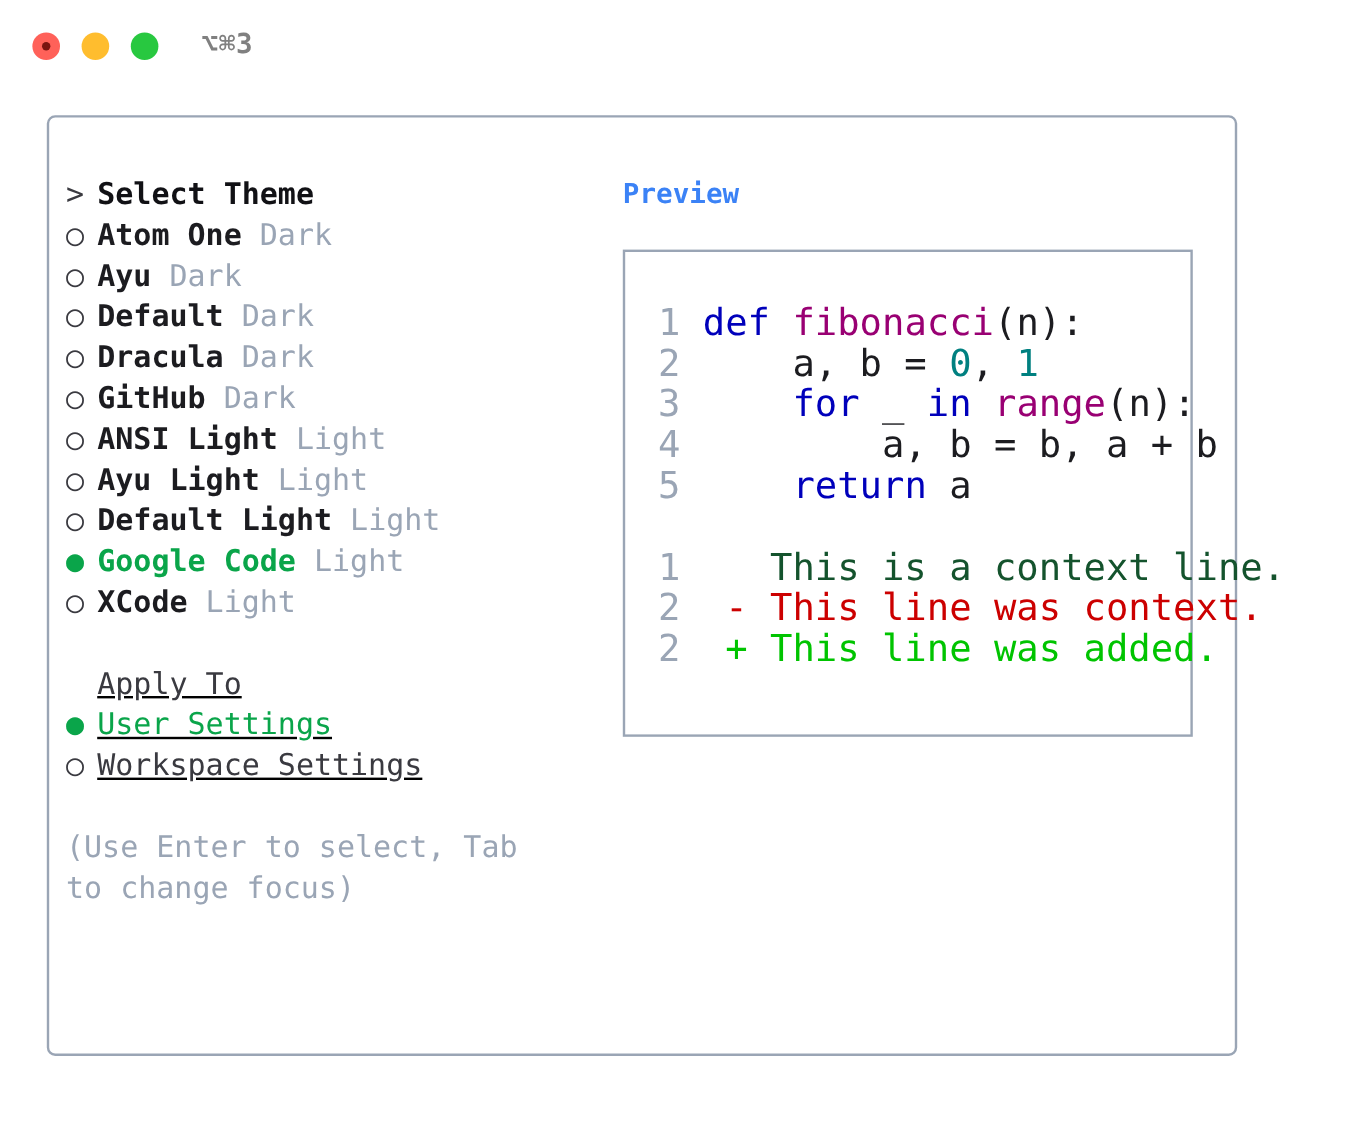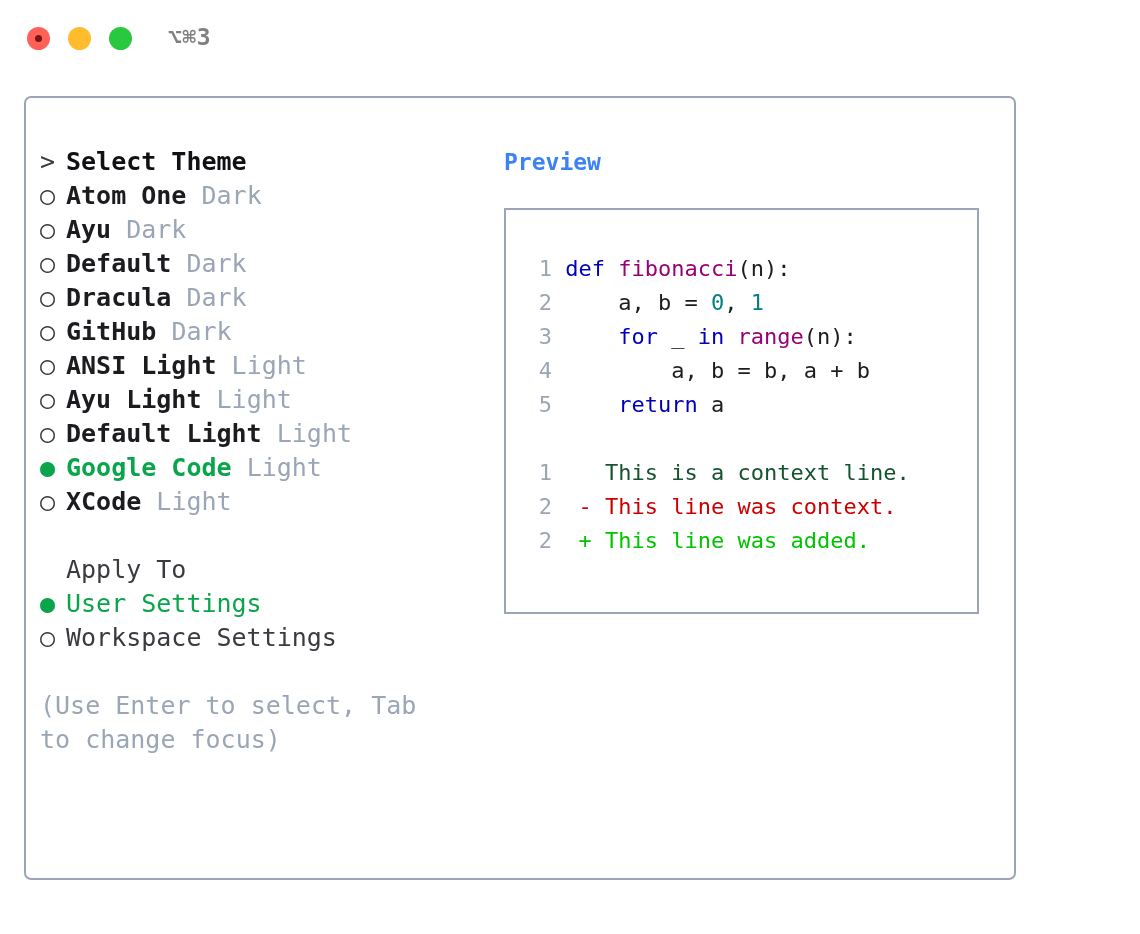--- a/index.html
+++ b/index.html
@@ -59,21 +59,21 @@
     font-size: 23px;
     font-weight: bold;
     color: #808080;
     letter-spacing: 0.5px;
     white-space: pre;
   }
 
   
   #terminal {
     position: absolute;
-    left: 24px;
+    left: 39px;
     top: 96px;
     width: 992px;
     height: 784px;
     box-sizing: border-box;
     border: 2px solid #9aa5b5;
     border-radius: 7px;
     background: #ffffff;
   }
 
   
@@ -105,21 +105,21 @@
   }
   .theme-name { font-weight: bold; color: #1c1c20; }
   .row.selected .theme-name { color: #0aa54a; }
   .variant {
     color: #9aa5b5;
     font-weight: normal;
   }
   .plain { font-weight: normal; color: #3a3a40; }
   .row.selected .plain { color: #0aa54a; text-align: center; }
 
-  #apply-block { margin-top: 34px; }
+  #apply-block { margin-top: 34px; text-decoration: underline; }
 
   #hint {
     margin-top: 34px;
     font-size: 25px;
     line-height: 34px;
     color: #9aa5b5;
     width: 420px;
     white-space: pre-wrap;
   }
 
@@ -144,21 +144,21 @@
     height: 406px;
     box-sizing: border-box;
     border: 2px solid #9aa5b5;
     background: #ffffff;
     position: relative;
   }
   #code {
     position: absolute;
     left: 18px;
     top: 42px;
-    font-size: 22px;
+    font-size: 31px;
     line-height: 34px;
   }
   .cline { white-space: pre; height: 34px; line-height: 34px; }
   .ln {
     display: inline-block;
     width: 28px;
     text-align: right;
     color: #9aa5b5;
   }
   .cbody { color: #1c1c20; }

